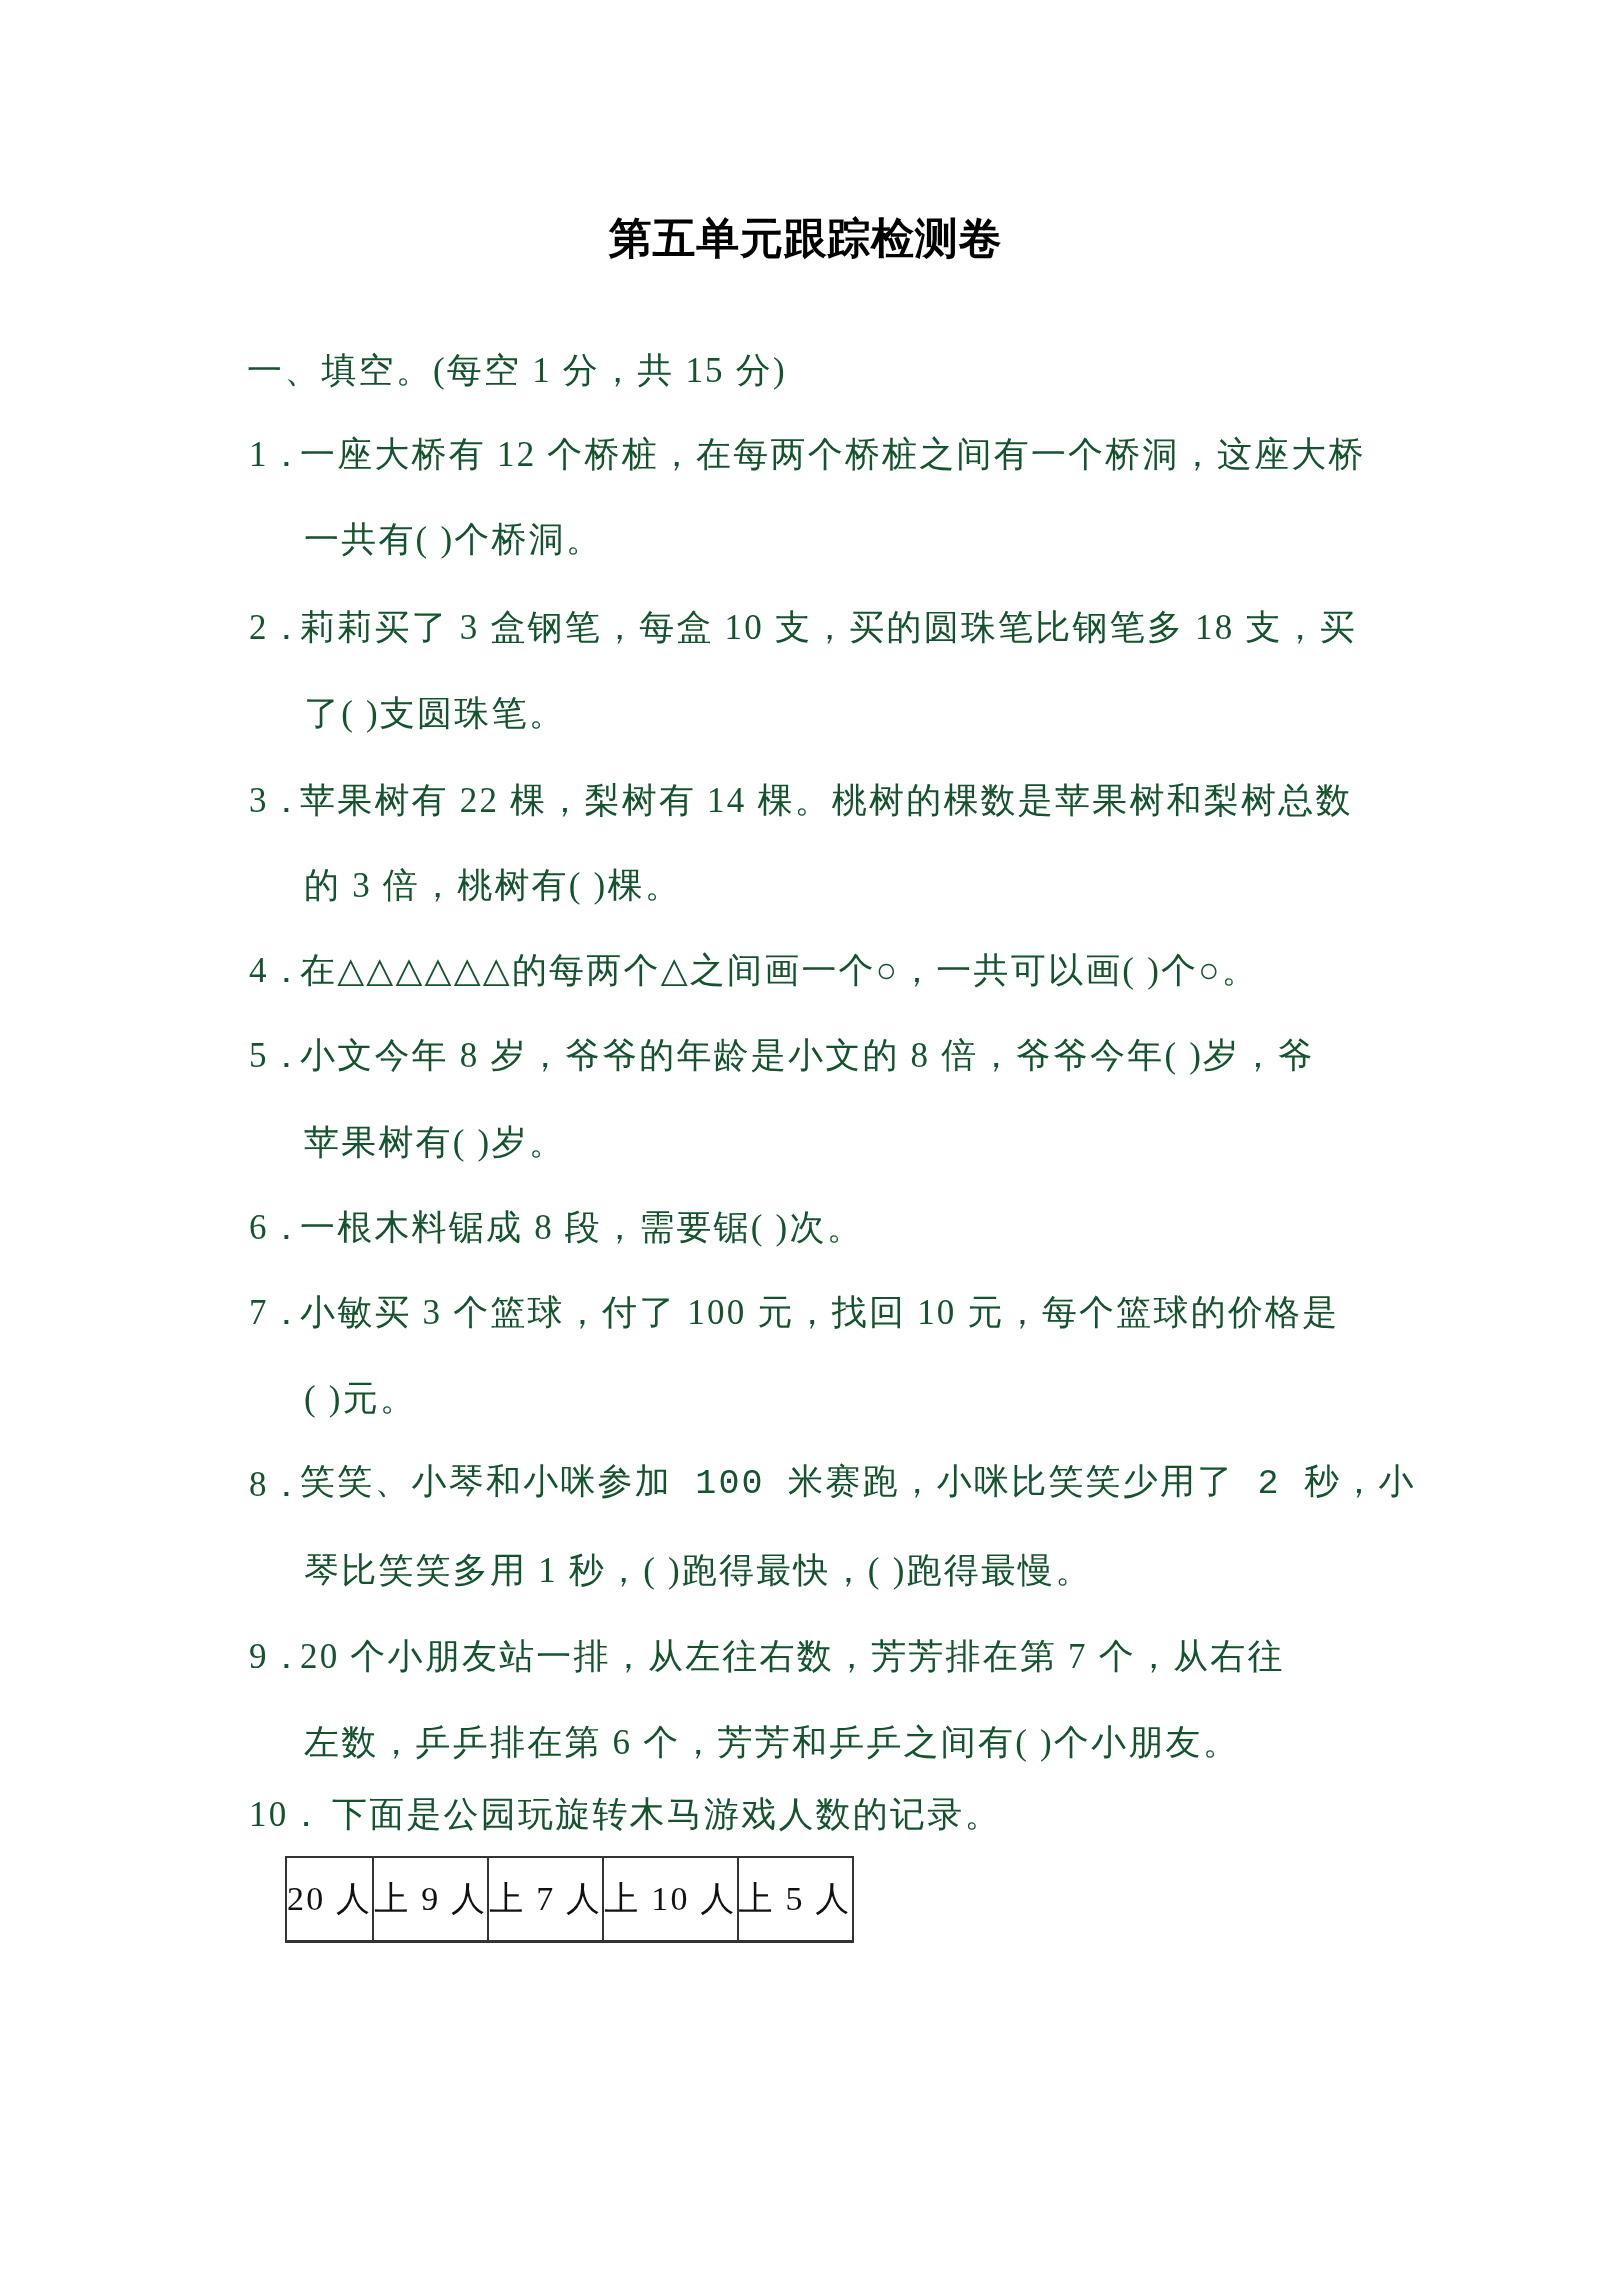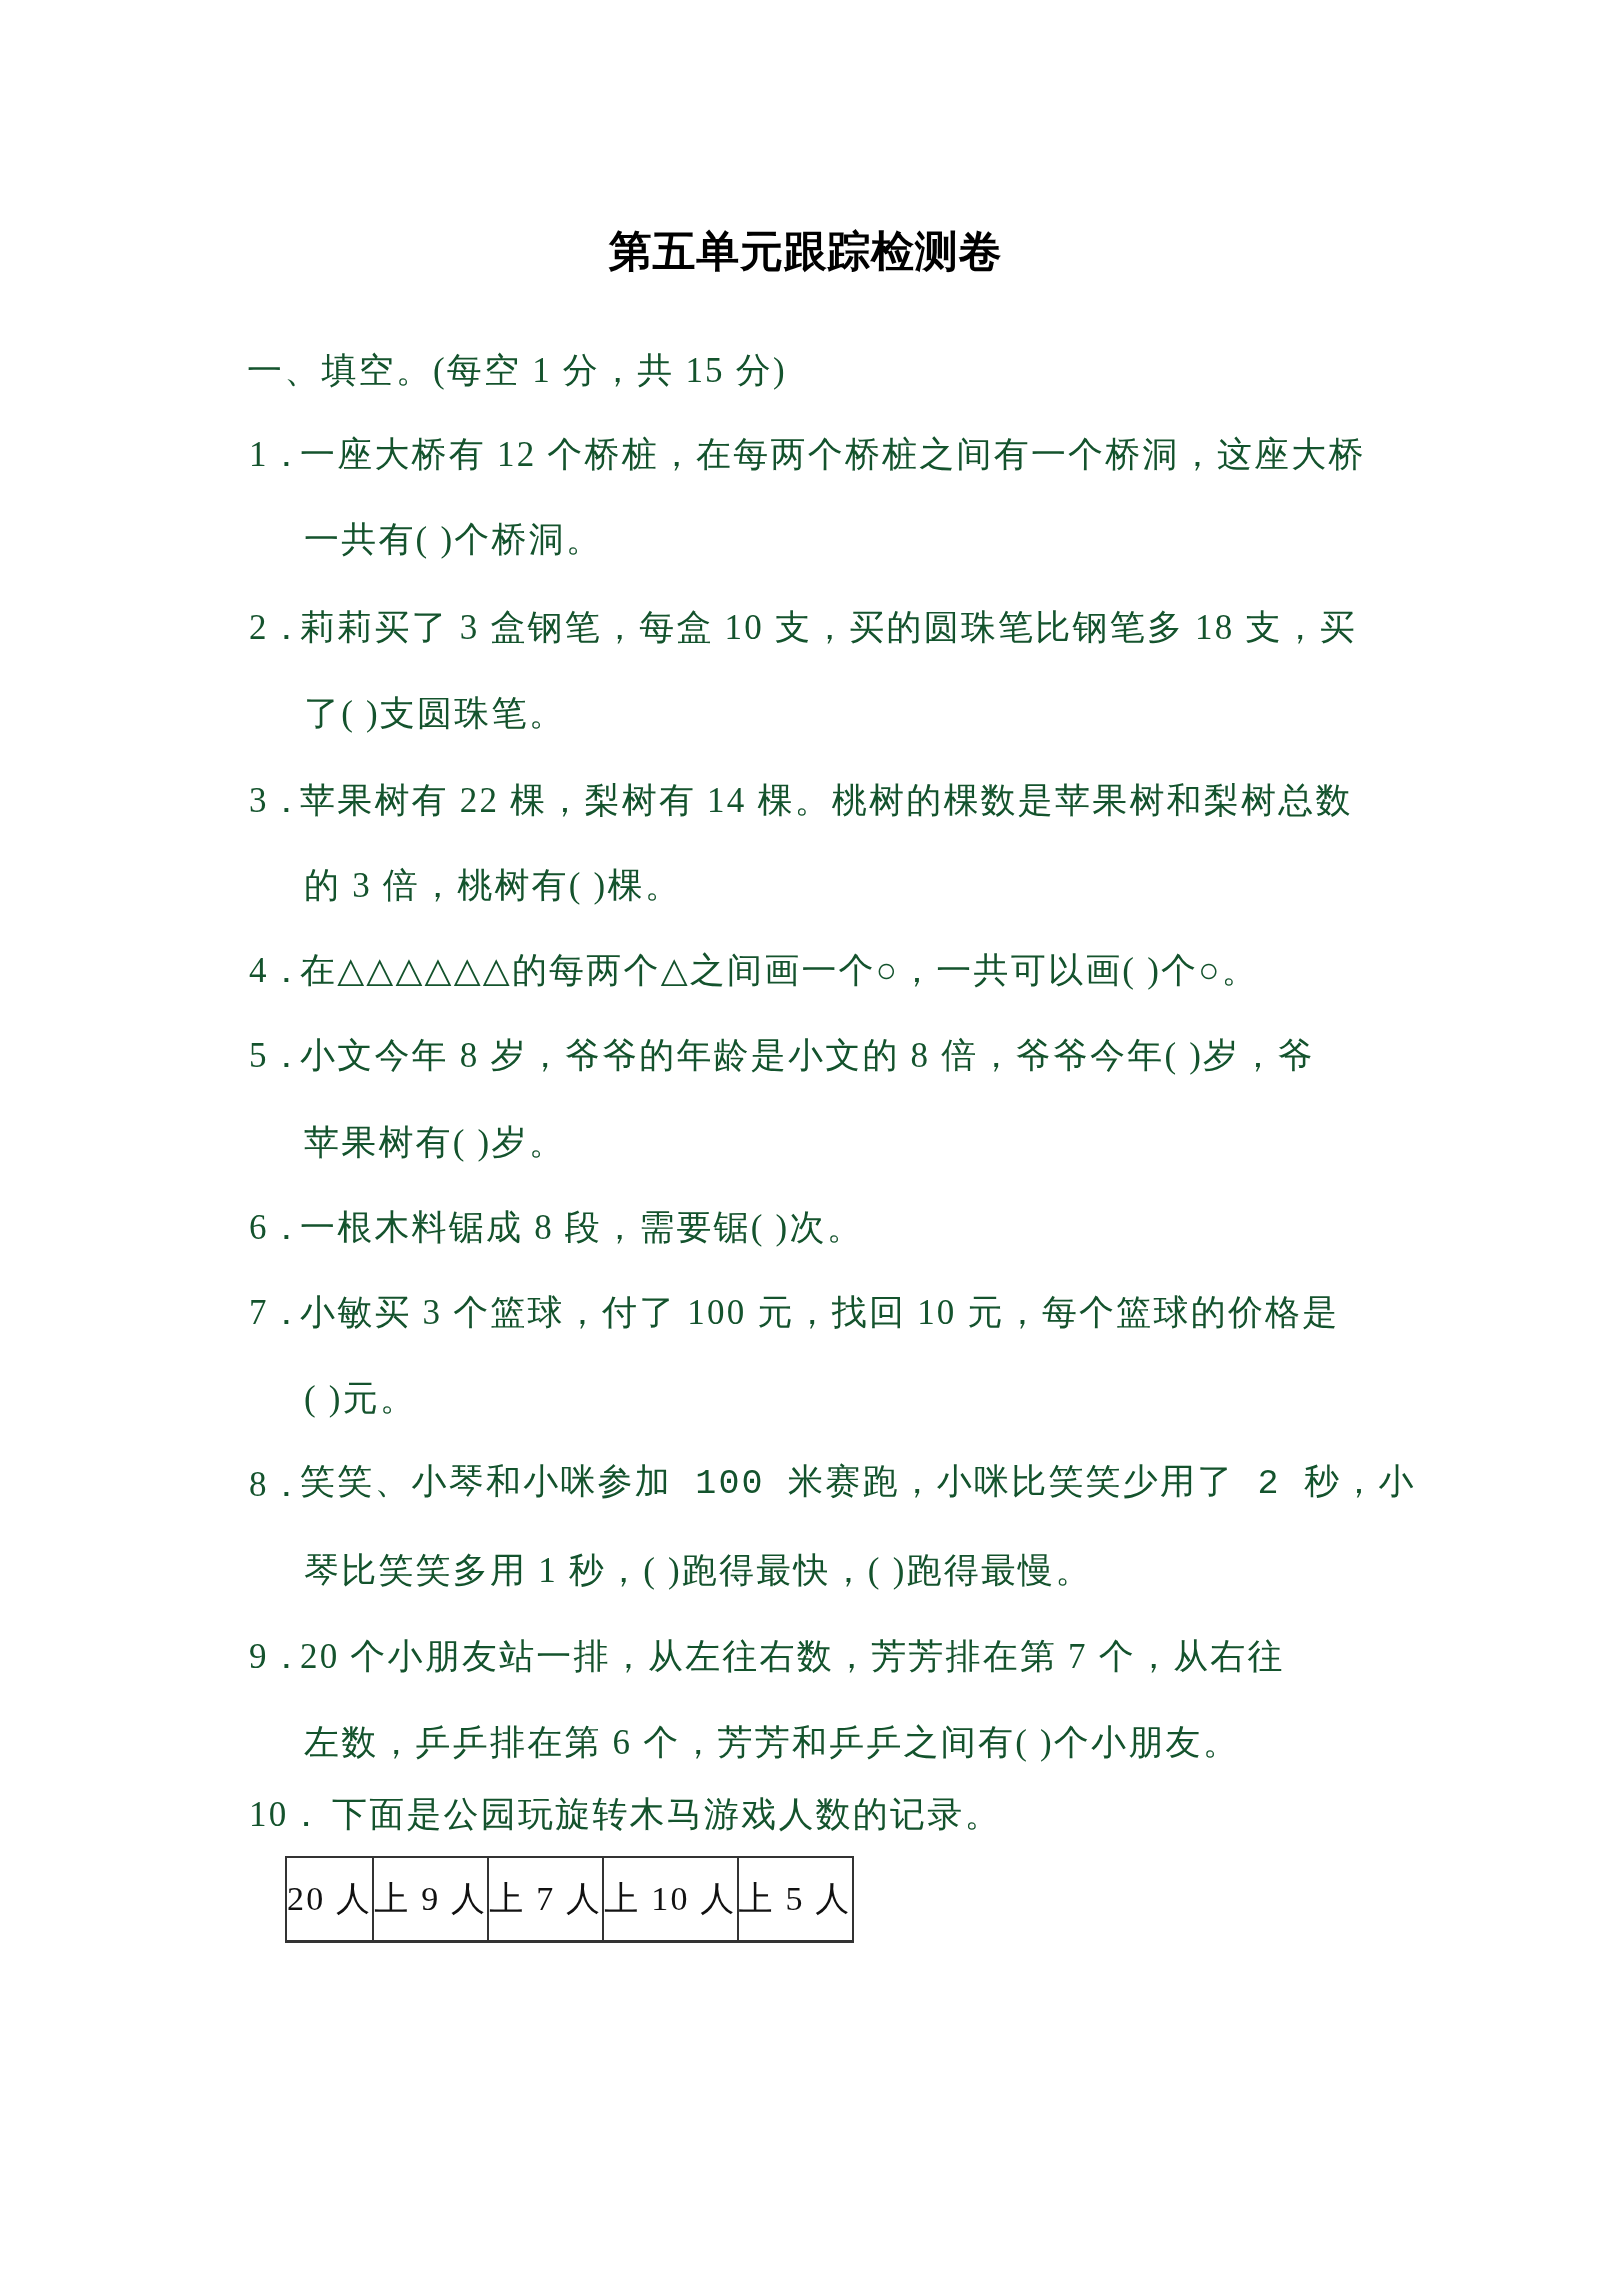--- a/index.html
+++ b/index.html
@@ -1,20 +1,20 @@
 <!DOCTYPE html>
 <html style="font-size:12px"><head>
 <meta charset="utf-8">
 <style>
   html, body { margin: 0; padding: 0; background: #ffffff; }
   body { width: 1623px; height: 2295px; position: relative; overflow: hidden; color: #111111;
          font-family: "Liberation Serif", "DejaVu Serif", serif; }
   .title { position: absolute; left: 0; width: 1611px; top: 209px; height: 59px; line-height: 59px;
            text-align: center; font-family: "DejaVu Sans", "Liberation Sans", sans-serif;
-           font-weight: bold; font-size: 43px; letter-spacing: 0.7px; color: #000; margin-top: 13px; }
+           font-weight: bold; font-size: 43px; letter-spacing: 0.7px; color: #000; }
   .line { position: absolute; height: 45px; line-height: 45px; font-size: 35px; white-space: nowrap;
           letter-spacing: 2.2px; color: #14532d; }
   .num { position: absolute; left: 249px; }
   .txt { position: absolute; }
   table.record { position: absolute; left: 285px; top: 1856px; border-collapse: collapse;
                  font-size: 34px; color: #111; }
   table.record td { border: 2.2px solid #333; text-align: center; vertical-align: middle;
                     height: 82px; padding: 0; letter-spacing: 2.2px; }
   table.record tr.head td { border-top-width: 3px; }
   table.record tr.body td { border-bottom-width: 3px; }

